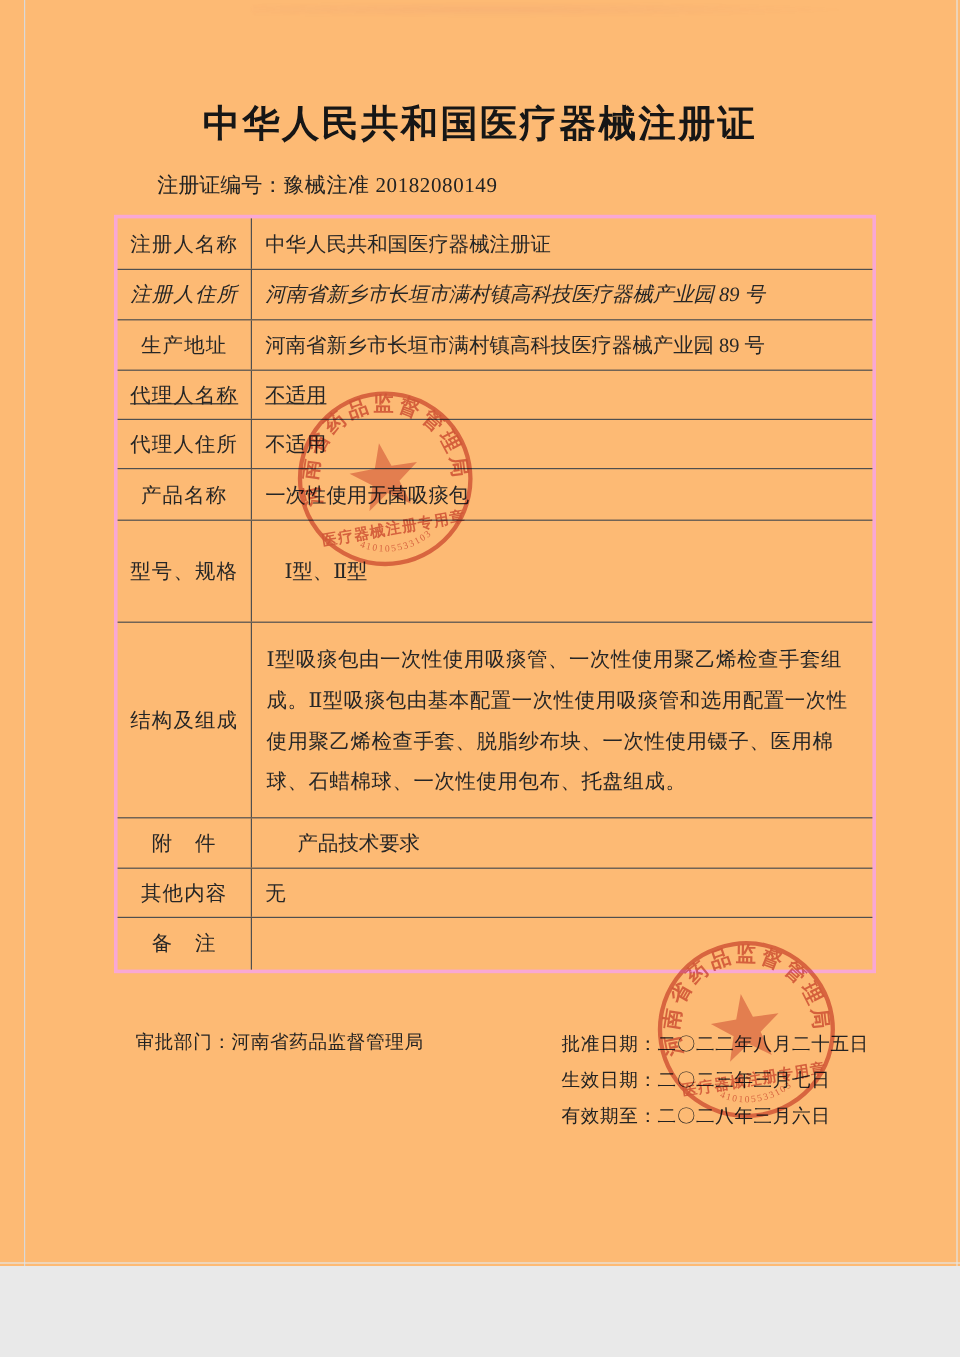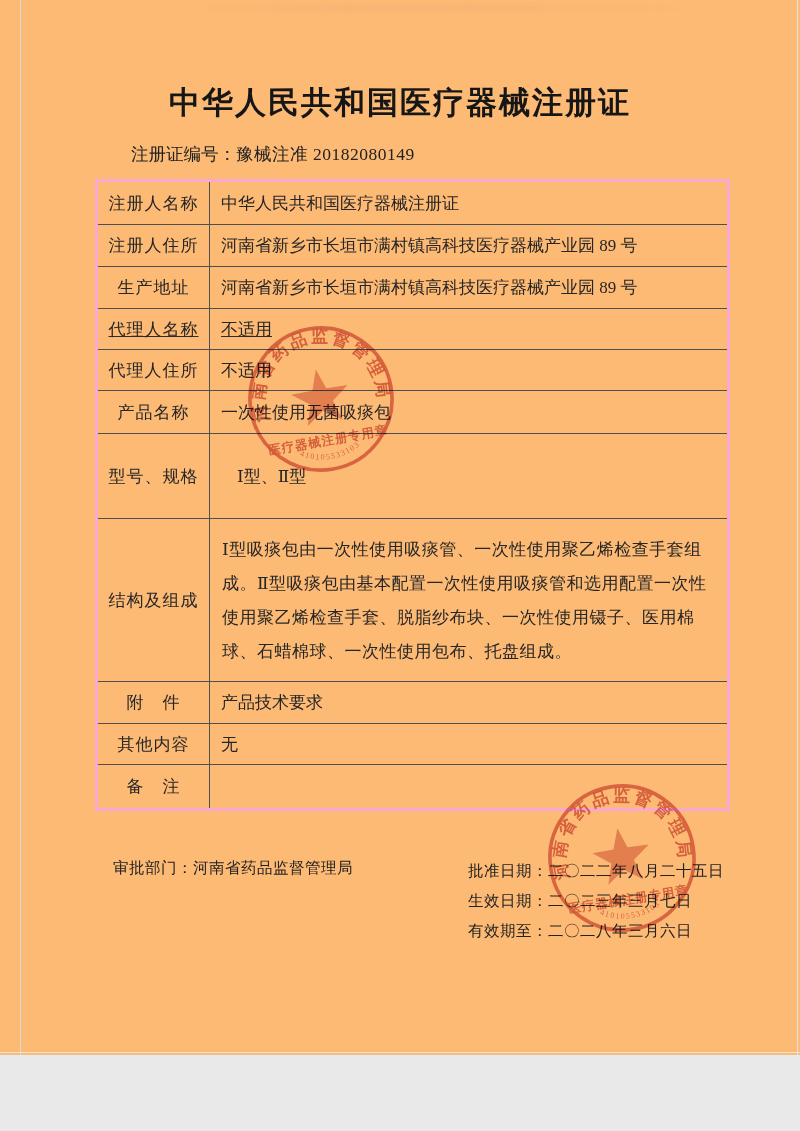--- a/index.html
+++ b/index.html
@@ -42,23 +42,23 @@
   .label-cell{
     width:112px;flex:0 0 112px;
     display:flex;align-items:center;justify-content:center;
     border-right:1px solid #4f4f4f;box-sizing:border-box;
     text-align:center;color:#262626;letter-spacing:1px;
   }
   .value-cell{
     flex:1;display:flex;align-items:center;
     padding:0 14px 0 11px;color:#262626;
   }
-  .r0{height:43px;} .r1{height:42px;} .r2{height:42px;} .r3{height:41px;text-decoration:underline;}
+  .r0{height:43px;} .r1{height:42px;font-style:italic;} .r2{height:42px;} .r3{height:41px;text-decoration:underline;}
   .r4{height:41px;} .r5{height:43px;} .r6{height:85px;gap:16px;} .r7{height:163px;}
-  .r8{height:45px;} .r9{height:42px;} .r10{height:41px;} .r11{height:43px;}
+  .r8{height:45px;} .r9{height:42px;gap:27px;} .r10{height:41px;} .r11{height:43px;}
   .r7 .value-cell{
     display:block;padding:14px 14px 0 12px;
     line-height:34px;letter-spacing:.5px;
   }
 
   .footer-approval{
     position:absolute;left:113px;top:858px;
     font-size:15.5px;color:#222;letter-spacing:.5px;
   }
   .footer-dates{

